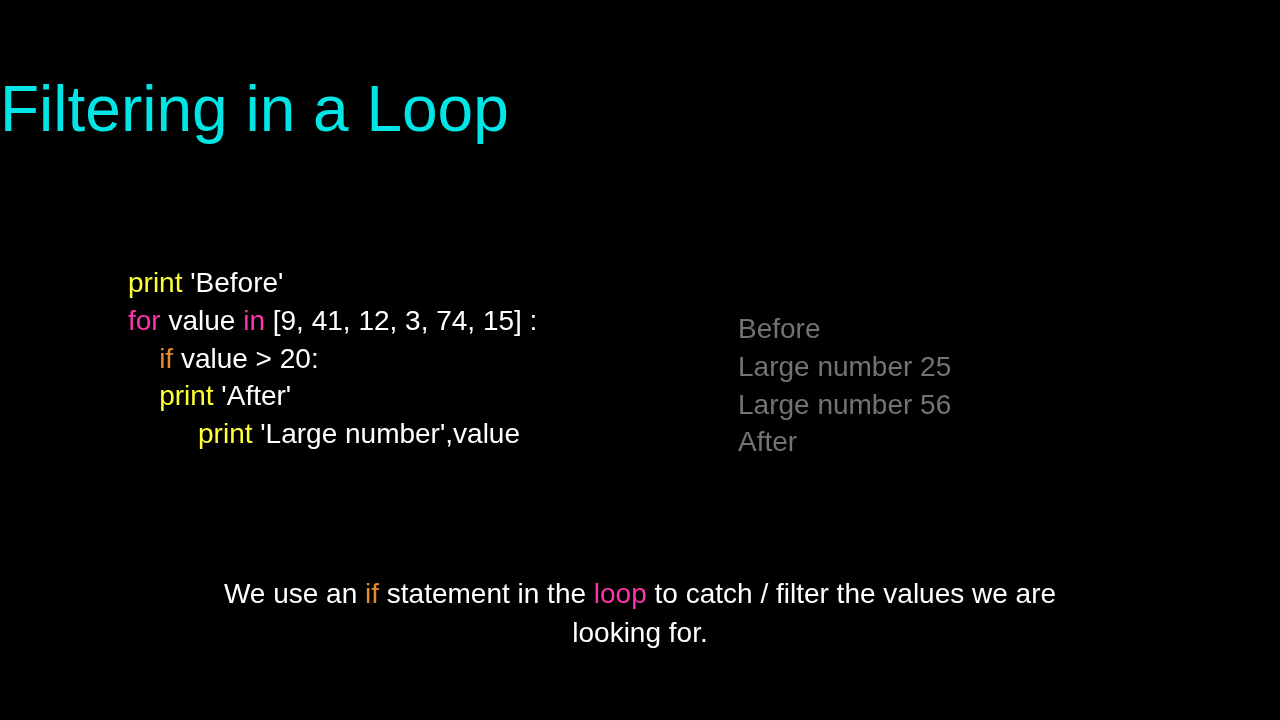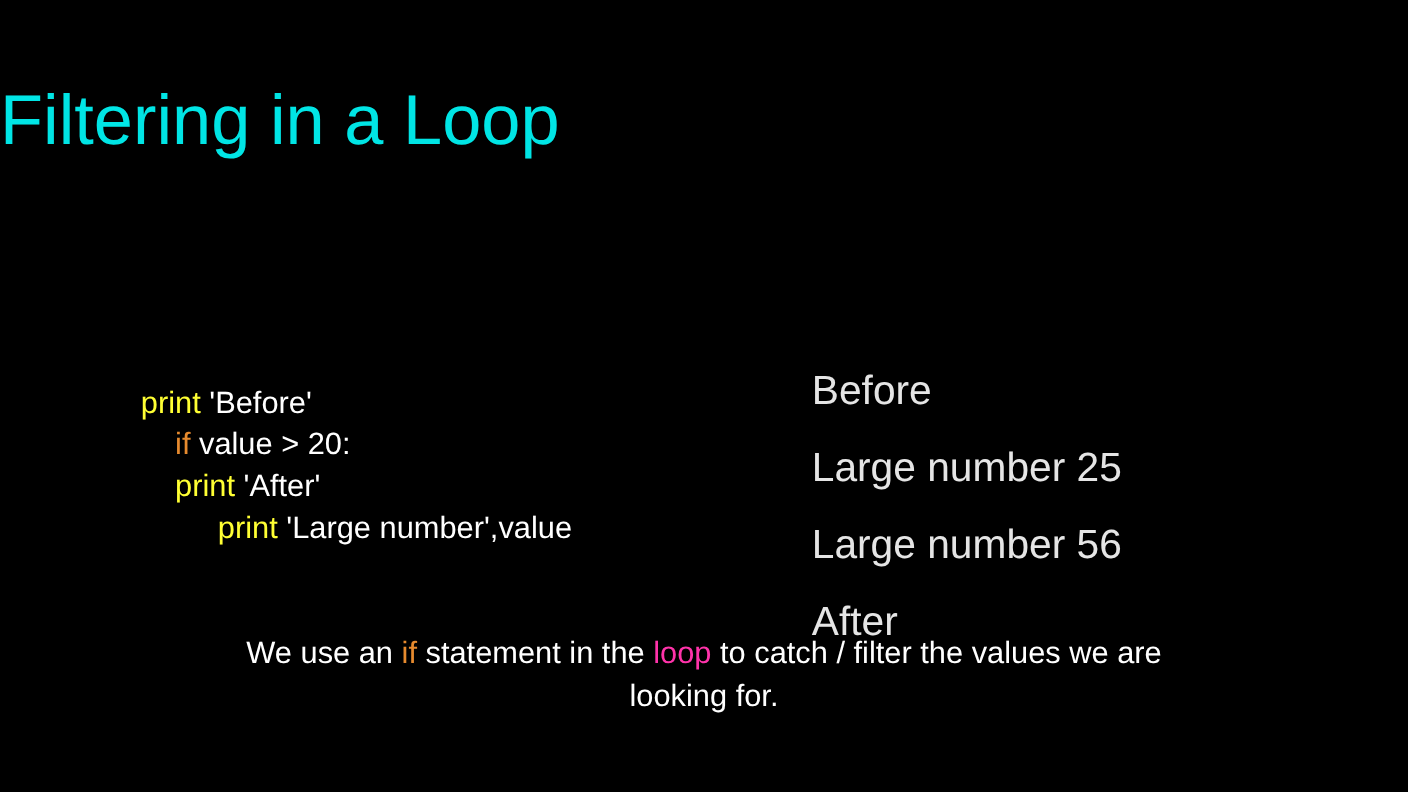--- a/index.html
+++ b/index.html
@@ -32,24 +32,23 @@
     font-size: 28px;
     line-height: 1.35;
     white-space: pre;
     font-family: Arial, Helvetica, sans-serif;
   }
   .output-col {
     margin-left: 50px;
     margin-top: 54px;
   }
   .output-line {
-    font-size: 37px;
+    font-size: 28px;
     line-height: 1.35;
-    color: #e5e5e5;
-    margin-top: 20px;
+    color: #737373;
   }
   .footer {
     position: absolute;
     bottom: 68px;
     left: 0;
     right: 0;
     text-align: center;
     font-size: 28px;
     line-height: 1.4;
     color: #fff;
@@ -62,20 +61,21 @@
 </style>
 </head>
 <body>
 
 <h1 class="title">Filtering in a Loop</h1>
 
 <div class="content">
 
   <div class="code-col">
     <div class="code-line"><span class="c-yellow">print</span><span class="c-white"> 'Before'</span></div>
+    <div class="code-line"><span class="c-pink">for</span><span class="c-white"> value </span><span class="c-pink">in</span><span class="c-white"> [9, 41, 12, 3, 74, 15] :</span></div>
     <div class="code-line"><span class="c-white">    </span><span class="c-orange">if</span><span class="c-white"> value &gt; 20:</span></div>
     <div class="code-line"><span class="c-white">    </span><span class="c-yellow">print</span><span class="c-white"> 'After'</span></div>
     <div class="code-line"><span class="c-white">         </span><span class="c-yellow">print</span><span class="c-white"> 'Large number',</span><span class="c-white">value</span></div>
   </div>
 
   <div class="output-col">
     <div class="output-line">Before</div>
     <div class="output-line">Large number 25</div>
     <div class="output-line">Large number 56</div>
     <div class="output-line">After</div>

